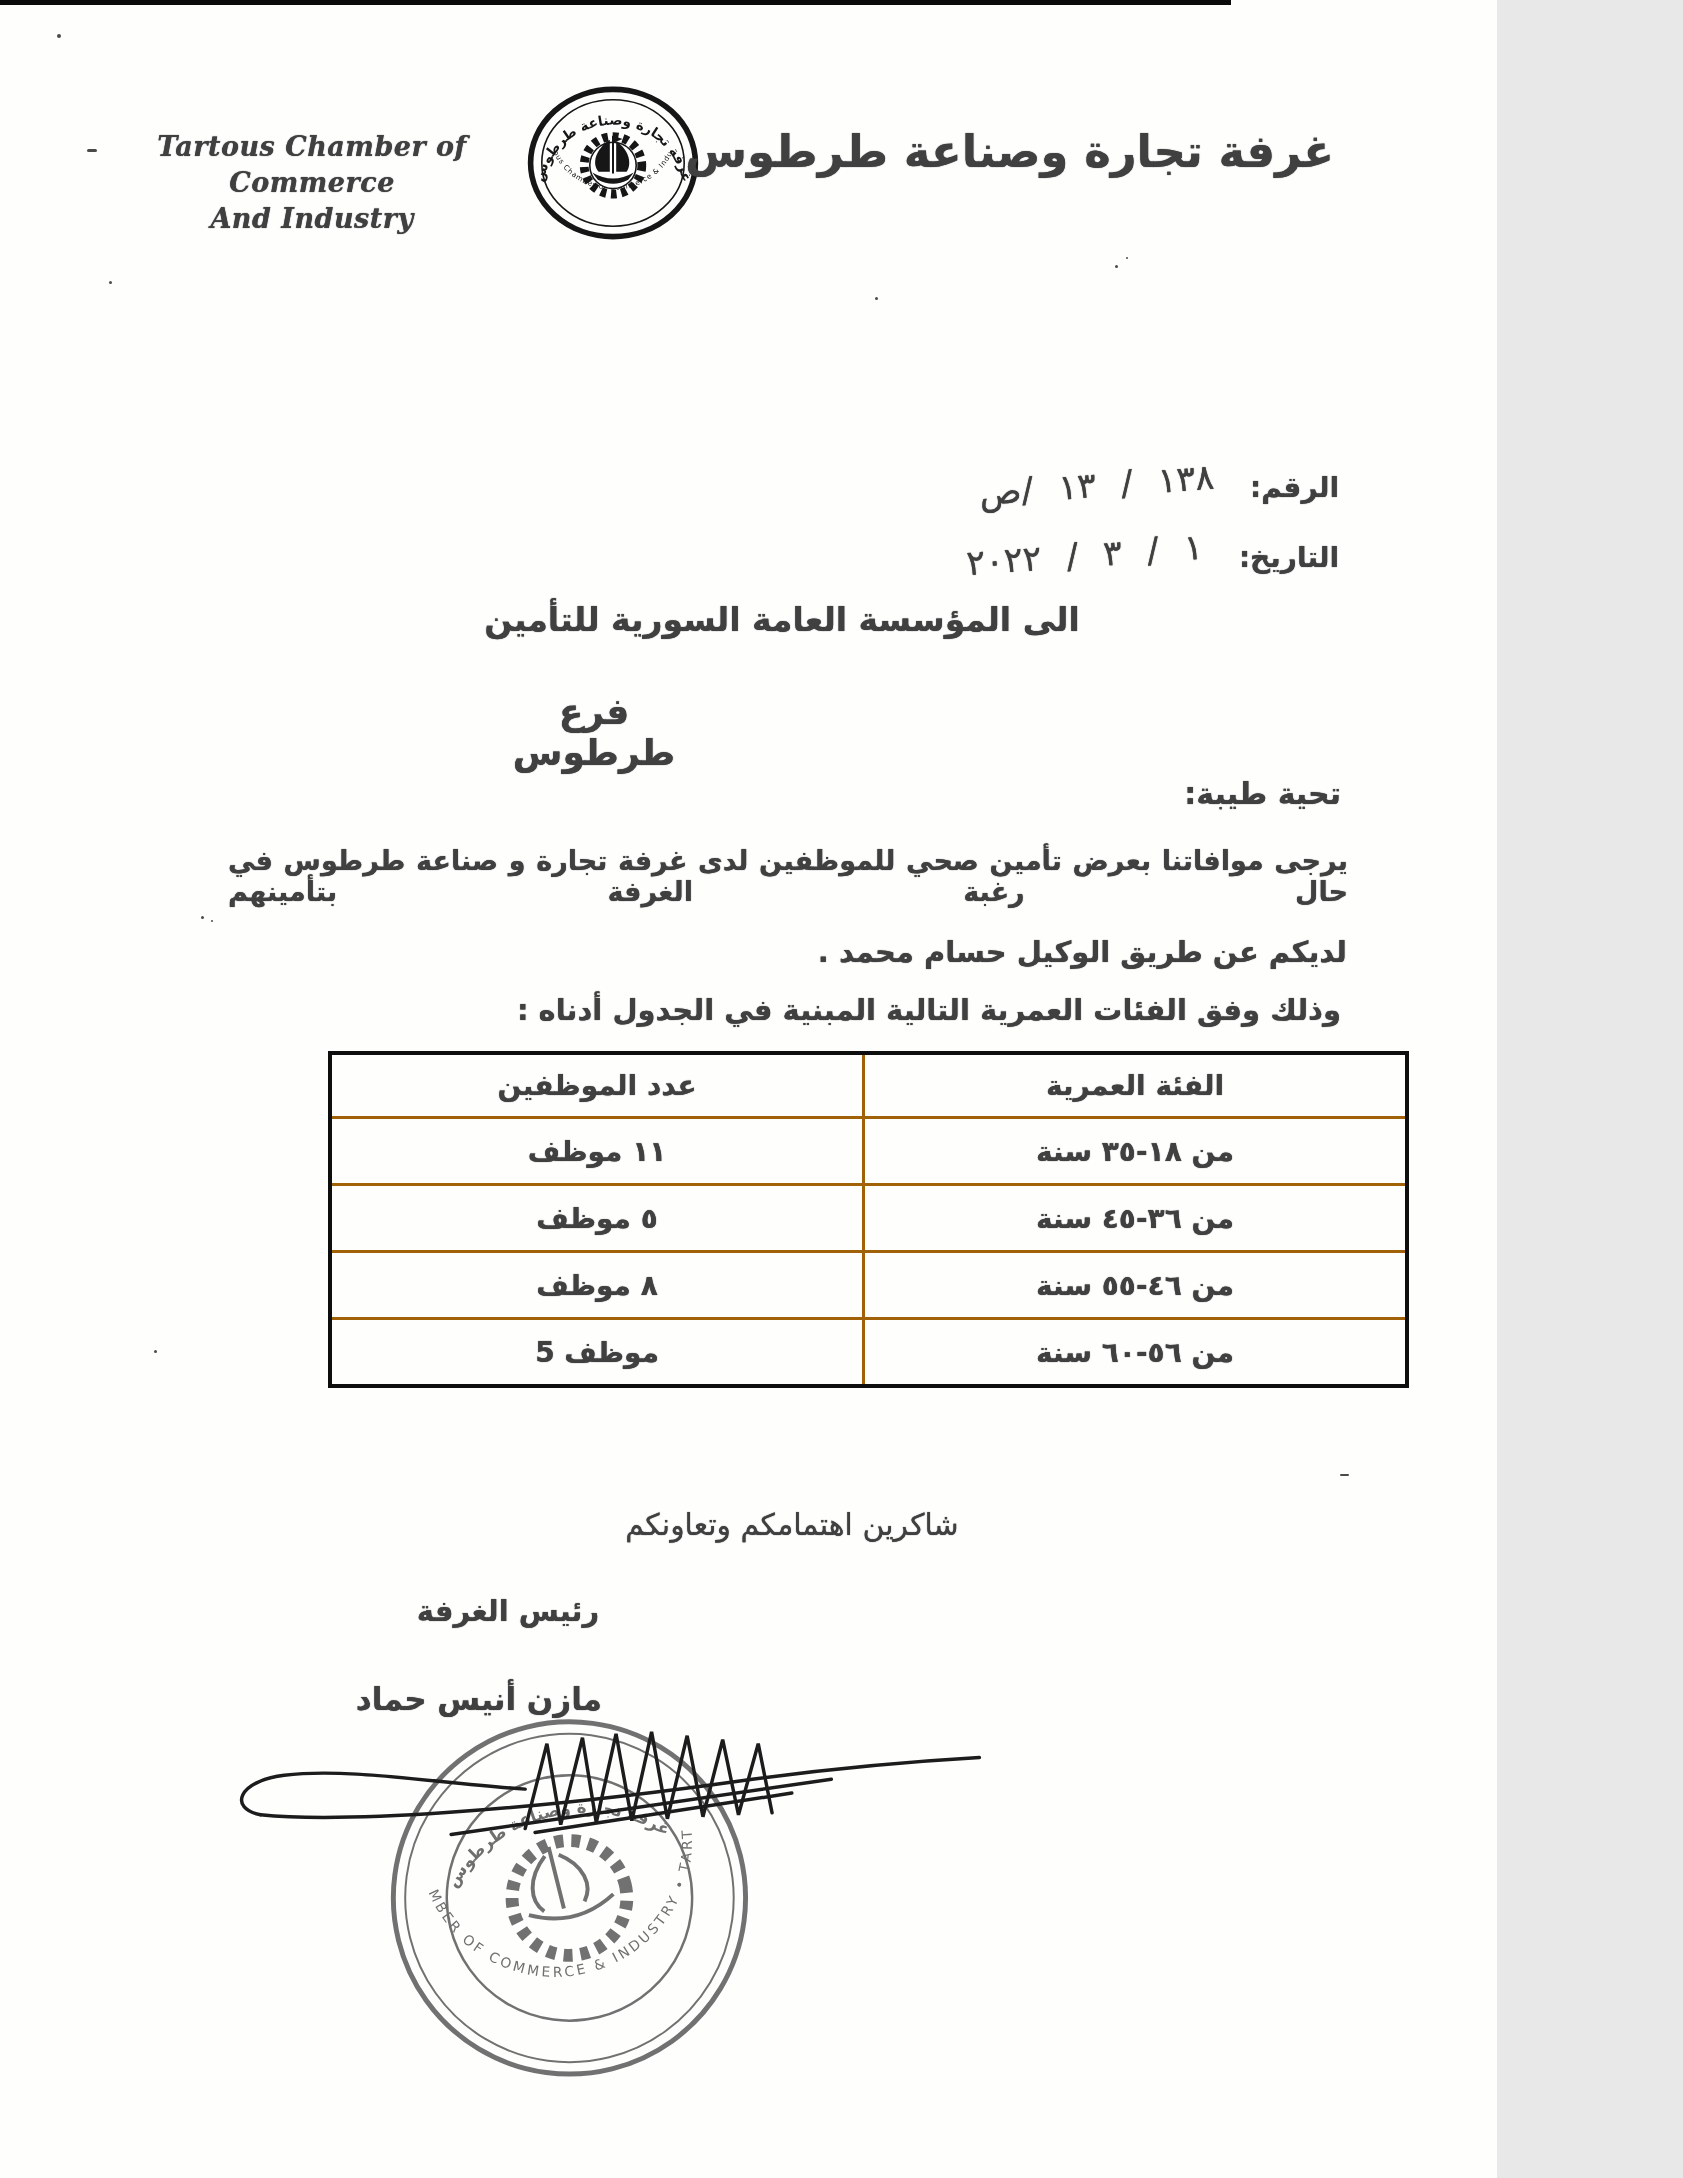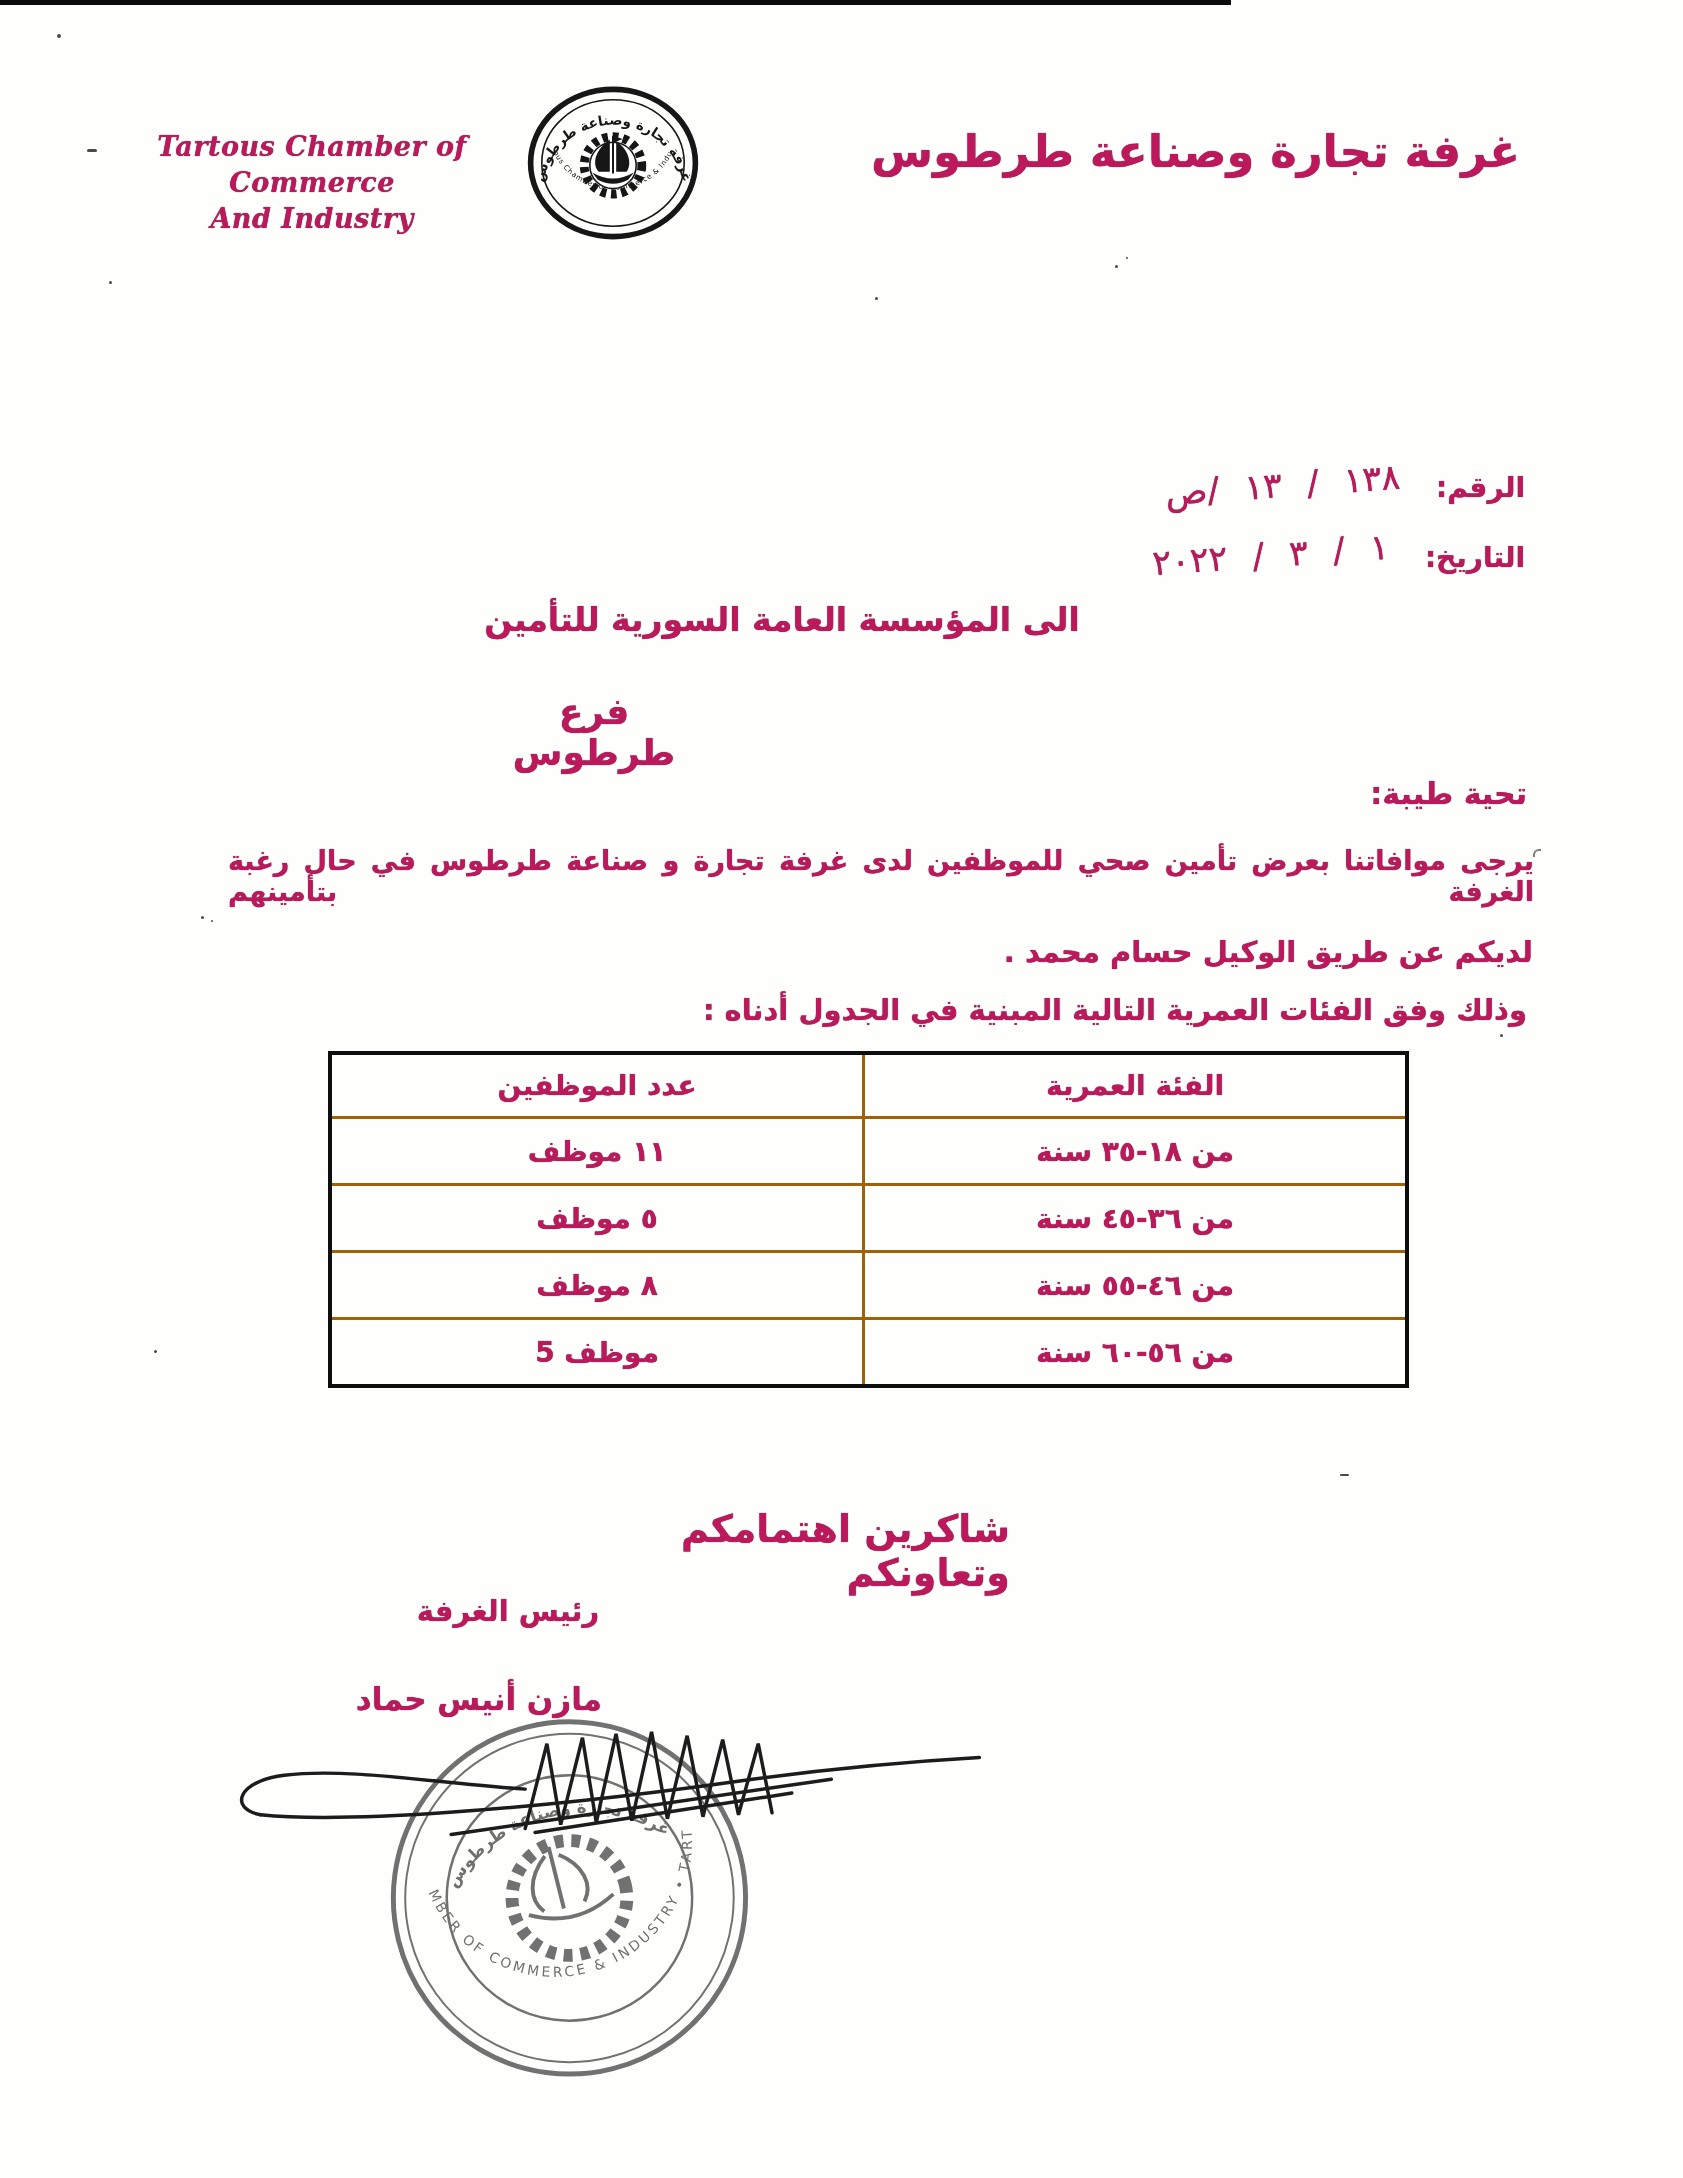--- a/index.html
+++ b/index.html
@@ -1,18 +1,18 @@
 <!DOCTYPE html>
 <html lang="ar"><head>
 <meta charset="utf-8">
 <style>
   html,body { margin:0; padding:0; background:#e8e8e8; }
   .page {
-    position:relative; width:1683px; height:2178px;
-    background:#fefefd; color:#be185d; overflow:hidden;
+    position:relative; width:1497px; height:2178px;
+    background:#fefefd; color:#404040; overflow:hidden;
     font-family:"DejaVu Sans", sans-serif;
   }
   .abs { position:absolute; }
   .ar  { direction:rtl; }
   .ink { text-shadow:0 0 1px rgba(20,20,20,.85); }
 
   .topline { position:absolute; left:0; top:0; width:1231px; height:5px; background:#0b0b0b; }
 
   .en-title {
     left:114px; top:129px; width:396px; text-align:center;
@@ -43,21 +43,21 @@
   }
   table.tbl td {
     border:3px solid #a16207; text-align:center; vertical-align:middle;
     font-size:28px; font-weight:bold; height:64px; padding:0 10px;
   }
   table.tbl tr.hdr td { height:61px; }
   td.age-col   { width:547px; }
   td.count-col { width:534px; direction:ltr; }
   td.total-row { height:59px; }
 
-  .closing   { left:574px; top:1507px; width:436px; font-size:38px; font-weight:bold; }
+  .closing   { left:574px; top:1507px; width:436px; text-align:center; font-size:30px; font-weight:normal; }
   .sig-title { left:404px; top:1594px; width:208px; text-align:center; font-size:29px; font-weight:bold; }
   .sig-name  { left:265px; top:1681px; width:337px; font-size:31px; font-weight:bold; z-index:4; }
 
   .speck { position:absolute; background:#1d1d1d; border-radius:50%; opacity:.8; }
 </style>
 </head>
 <body>
 
 <div class="page">
 

